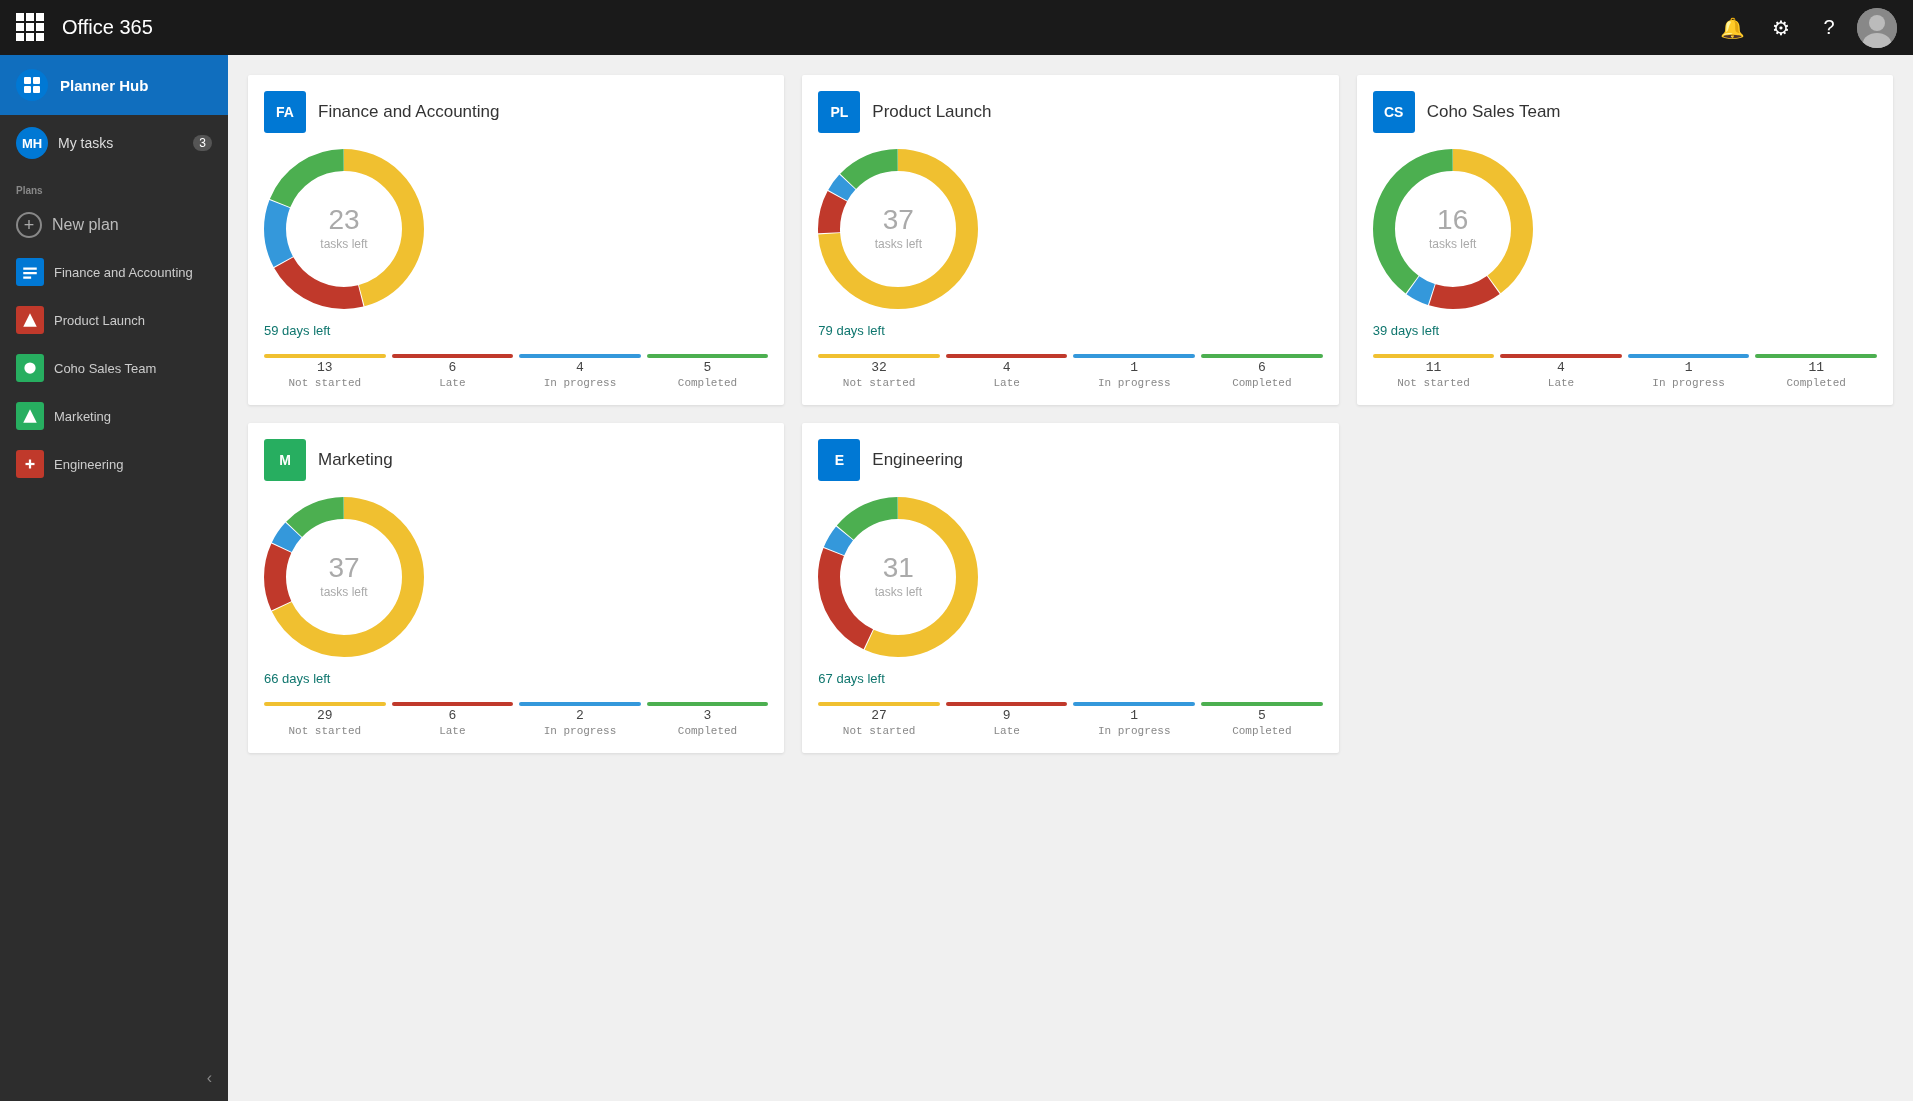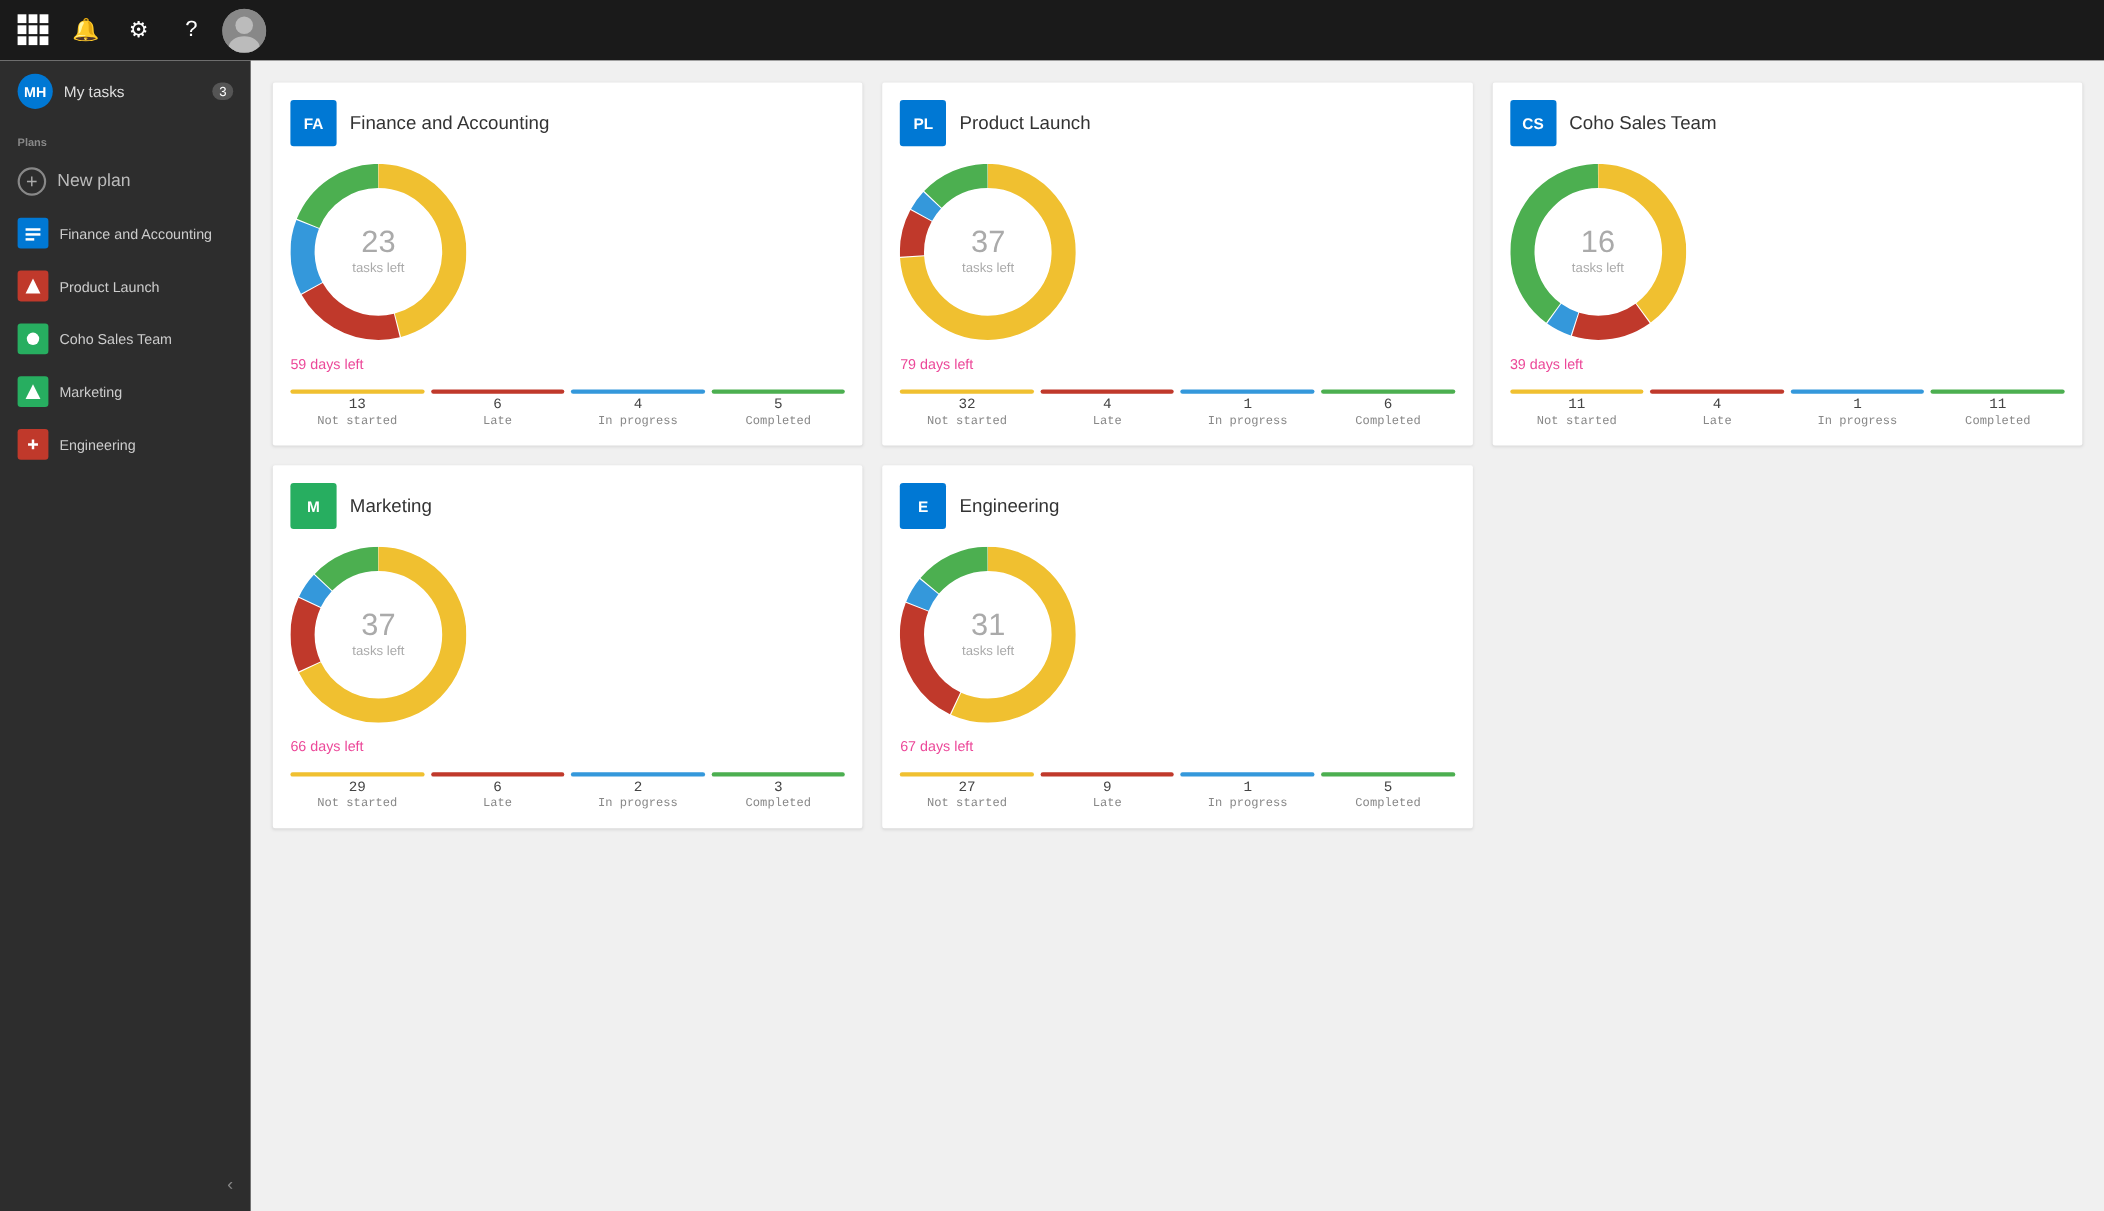--- a/index.html
+++ b/index.html
@@ -102,21 +102,21 @@
     .donut-container { display: flex; flex-direction: column; gap: 8px; }
     .donut-wrap { position: relative; width: 160px; height: 160px; }
     .donut-wrap svg { width: 160px; height: 160px; }
     .donut-center {
       position: absolute; top: 50%; left: 50%; transform: translate(-50%, -50%);
       text-align: center;
     }
     .donut-number { font-size: 28px; font-weight: 300; color: #aaa; display: block; line-height: 1; }
     .donut-label { font-size: 12px; color: #aaa; }
 
-    .days-left { font-size: 13px; color: #ec4899; margin-top: 6px; }
+    .days-left { font-size: 13px; color: #0f766e; margin-top: 6px; }
 
     
     .legend-bars { display: flex; gap: 6px; margin-top: 8px; width: 100%; }
     .legend-bar-item { flex: 1; display: flex; flex-direction: column; align-items: center; gap: 2px; font-family: Liberation Mono, monospace; }
     .legend-bar { height: 4px; width: 100%; border-radius: 2px; }
     .legend-count { font-size: 13px; color: #444; font-weight: 500; }
     .legend-name { font-size: 11px; color: #888; }
 
     .color-yellow { background: #f0c030; }
     .color-red { background: #c0392b; }
@@ -131,37 +131,49 @@
     <span></span>
       <span></span>
       <span></span>
     <span></span>
       <span></span>
       <span></span>
     <span></span>
       <span></span>
       <span></span>
   </div>
+  <span class="topbar-title">Office 365</span>
   <div class="topbar-icons">
     <button class="topbar-icon-btn">🔔</button>
     <button class="topbar-icon-btn">⚙</button>
     <button class="topbar-icon-btn">?</button>
     <div class="topbar-avatar" style="background:#888;width:40px;height:40px;border-radius:50%;overflow:hidden;">
       <svg width="40" height="40" viewBox="0 0 40 40">
           <rect width="40" height="40" fill="#888"></rect>
           <circle cx="20" cy="15" r="8" fill="#bbb"></circle>
           <ellipse cx="20" cy="35" rx="14" ry="10" fill="#bbb"></ellipse>
         </svg>
     </div>
   </div>
 </div>
 
 <div class="main-layout">
 
   <div class="sidebar">
+    <div class="sidebar-hub">
+      <div class="sidebar-hub-icon">
+        <svg width="18" height="18" viewBox="0 0 18 18">
+            <rect x="1" y="1" width="7" height="7" fill="white" rx="1"></rect>
+            <rect x="10" y="1" width="7" height="7" fill="white" rx="1"></rect>
+            <rect x="1" y="10" width="7" height="7" fill="white" rx="1"></rect>
+            <rect x="10" y="10" width="7" height="7" fill="white" rx="1"></rect>
+          </svg>
+      </div>
+      <span class="sidebar-hub-label">Planner Hub</span>
+    </div>
 
     <div class="sidebar-my-tasks">
       <div class="sidebar-my-tasks-icon">
         <span>MH</span>
       </div>
       <span class="sidebar-my-tasks-label">My tasks</span>
       <span class="sidebar-my-tasks-badge">3</span>
     </div>
 
     <div class="sidebar-section-label">Plans</div>

